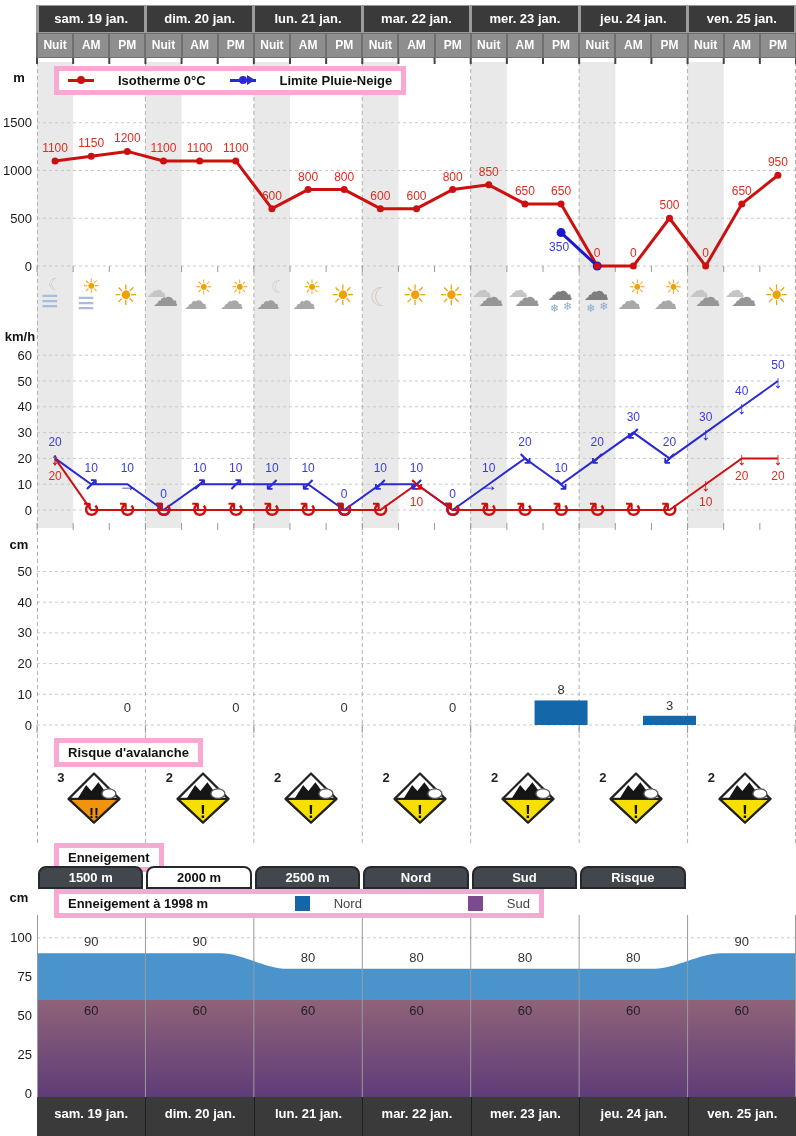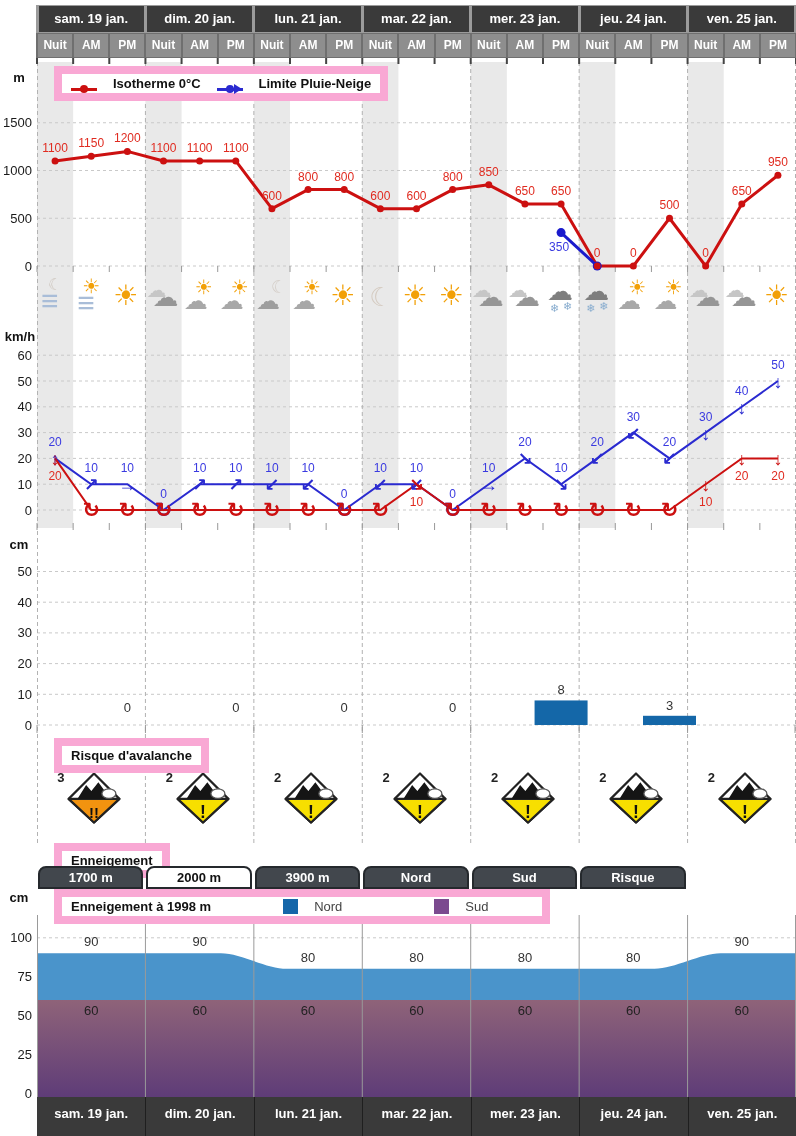--- a/index.html
+++ b/index.html
@@ -7,22 +7,22 @@
         font-family:"Liberation Sans","DejaVu Sans",sans-serif;}
   svg{position:absolute;left:0;top:0;}
   svg text{font-family:"Liberation Sans","DejaVu Sans",sans-serif;}
   
   .hdr-bar{position:absolute;left:36px;width:760px;background:#9b9b9b;}
   .day-cell{position:absolute;background:#3a3a3a;color:#fff;font-weight:bold;font-size:13px;
             text-align:center;line-height:26px;}
   .per-cell{position:absolute;background:#8e8e8e;color:#fff;font-weight:bold;font-size:12px;
             text-align:center;line-height:23px;}
   
-  .box{position:absolute;background:#fff;border:8px solid #f9a8d4;display:flex;align-items:flex-end;
-       font-size:13px;font-weight:bold;color:#111;padding:2px 9px;gap:16px;white-space:nowrap;z-index:5;}
+  .box{position:absolute;background:#fff;border:5px solid #f9a8d4;display:flex;align-items:center;
+       font-size:13px;font-weight:bold;color:#111;padding:2px 9px;gap:24px;white-space:nowrap;z-index:5;}
   .lm{display:inline-block;width:26px;height:3px;position:relative;}
   .lm.red{background:#cc1010;} .lm.blue{background:#2a2ad0;}
   .lm.dot::after{content:"";position:absolute;left:9px;top:-3px;width:8px;height:8px;border-radius:50%;}
   .lm.red.dot::after{background:#cc1010;} .lm.blue.dot::after{background:#2a2ad0;}
   .lm.blue.arr::before{content:"";position:absolute;right:-4px;top:-4px;border:5.5px solid transparent;
       border-left:8px solid #2a2ad0;}
   .sq{display:inline-block;width:15px;height:15px;}
   .lg-name{font-weight:normal;color:#444;}
   
   .unit{position:absolute;font-weight:bold;font-size:13px;color:#111;z-index:4;}
@@ -550,23 +550,23 @@
           <ellipse cx="49" cy="25" rx="8" ry="5.5" fill="#fff" stroke="#555" stroke-width="1.5"></ellipse>
           <text x="32" y="53" text-anchor="middle" font-size="20" font-weight="bold" fill="#111">!</text>
         </svg>
       </div>
     </div>
 
   <div class="box" style="left:54px;top:843px;">
     <span>Enneigement</span>
   </div>
   <div id="tabs">
-      <div class="tab" style="left: 38px; top: 866px; width: 101.429px;">1700 m</div>
+      <div class="tab" style="left: 38px; top: 866px; width: 101.429px;">1500 m</div>
       <div class="tab active" style="left: 146.429px; top: 866px; width: 101.429px;">2000 m</div>
-      <div class="tab" style="left: 254.857px; top: 866px; width: 101.429px;">3900 m</div>
+      <div class="tab" style="left: 254.857px; top: 866px; width: 101.429px;">2500 m</div>
       <div class="tab" style="left: 363.286px; top: 866px; width: 101.429px;">Nord</div>
       <div class="tab" style="left: 471.714px; top: 866px; width: 101.429px;">Sud</div>
       <div class="tab" style="left: 580.143px; top: 866px; width: 101.429px;">Risque</div>
     </div>
   <div class="box" style="left:54px;top:889px;width:462px;">
     <span>Enneigement à 1998 m</span>
     <span style="width:40px;"></span>
     <span class="sq" style="background:#1566a9;"></span>
     <span class="lg-name">Nord</span>
     <span style="width:60px;"></span>

